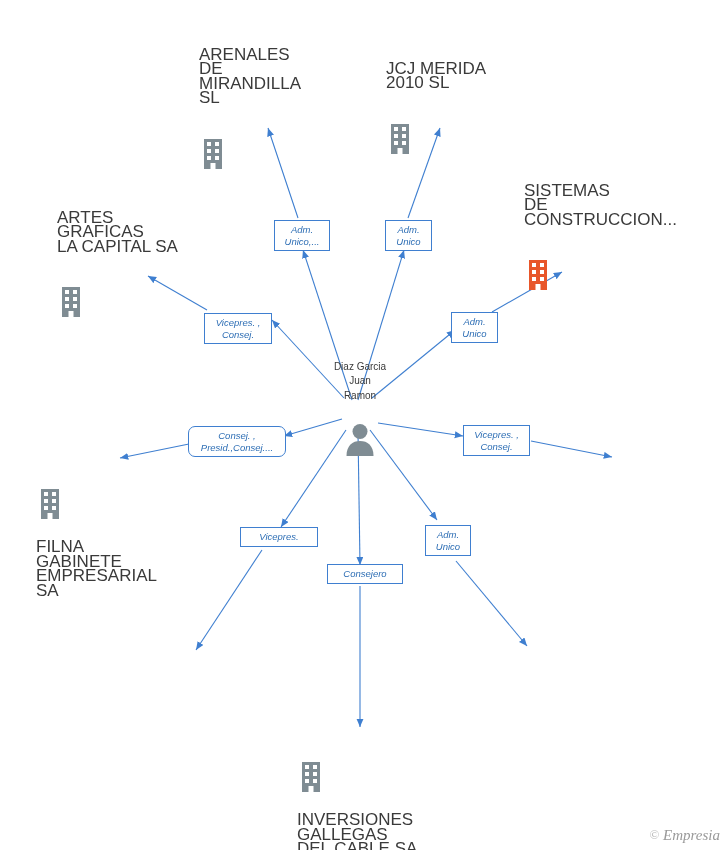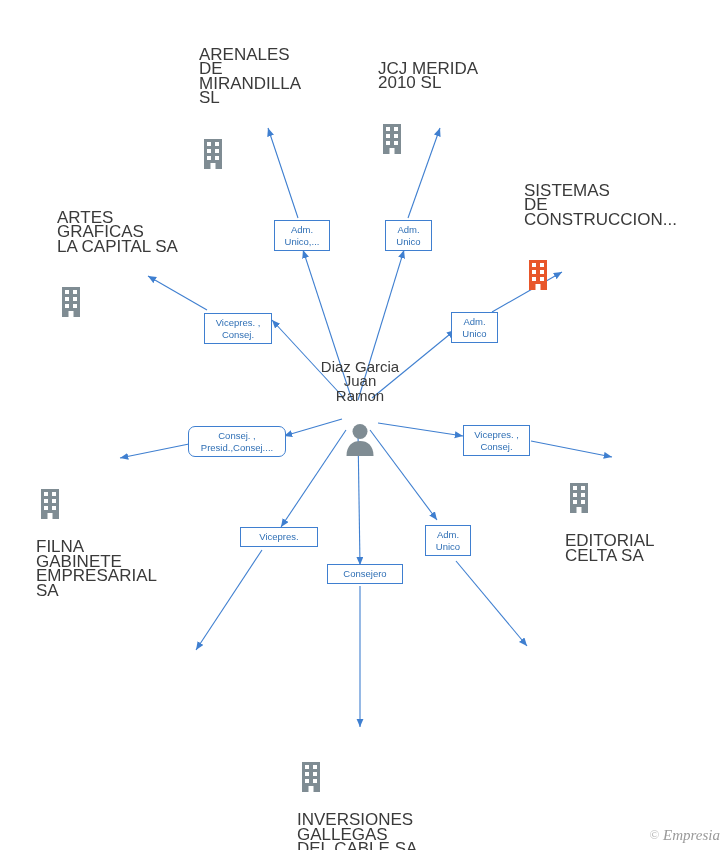--- a/index.html
+++ b/index.html
@@ -42,36 +42,37 @@
   }
   .node.above .label {
     margin-bottom: 2px;
   }
   .node.below .label {
     margin-top: 2px;
   }
   .person-node {
     position: absolute;
     text-align: center;
-    font-size: 15px;
+    font-size: 10px;
     color: #3a3a3a;
     line-height: 14.5px;
     white-space: pre-line;
   }
   .edge-label {
     position: absolute;
     border: 1px solid #3f7fd0;
     background: #ffffff;
     color: #2f6fb5;
     font-size: 9.5px;
     line-height: 11.5px;
     text-align: center;
     padding: 3px 5px;
     white-space: pre-line;
     box-sizing: border-box;
+    font-style: italic;
   }
   .watermark {
     position: absolute;
     right: 8px;
     bottom: 6px;
     font-size: 15px;
     color: #b9b9b9;
     font-family: "Liberation Serif", serif;
     font-style: italic;
   }
@@ -139,21 +140,21 @@
           <rect x="8" y="12" width="4" height="4"></rect>
             <rect x="16" y="12" width="4" height="4"></rect>
           <rect x="8" y="19" width="4" height="4"></rect>
             <rect x="16" y="19" width="4" height="4"></rect>
           <rect x="11.5" y="26" width="5" height="6"></rect>
         </g>
       </svg>
     </span>
   </div>
 
-  <div class="node above" style="left:378px; top:47px; width:110px;">
+  <div class="node above" style="left:386px; top:47px; width:110px;">
     <span class="label">JCJ MERIDA
 2010 SL</span>
     <span class="glyph">
       <svg width="28" height="34" viewBox="0 0 28 34" aria-hidden="true">
         <rect x="5" y="2" width="18" height="30" fill="#7f8c93"></rect>
         <g fill="#ffffff">
           <rect x="8" y="5" width="4" height="4"></rect>
             <rect x="16" y="5" width="4" height="4"></rect>
           <rect x="8" y="12" width="4" height="4"></rect>
             <rect x="16" y="12" width="4" height="4"></rect>
@@ -218,38 +219,20 @@
             <rect x="16" y="19" width="4" height="4"></rect>
           <rect x="11.5" y="26" width="5" height="6"></rect>
         </g>
       </svg>
     </span>
     <span class="label">FILNA
 GABINETE
 EMPRESARIAL SA</span>
   </div>
 
-  <div class="node below" style="left:565px; top:452px; width:126px;">
-    <span class="glyph">
-      <svg width="28" height="34" viewBox="0 0 28 34" aria-hidden="true">
-        <rect x="5" y="2" width="18" height="30" fill="#7f8c93"></rect>
-        <g fill="#ffffff">
-          <rect x="8" y="5" width="4" height="4"></rect>
-            <rect x="16" y="5" width="4" height="4"></rect>
-          <rect x="8" y="12" width="4" height="4"></rect>
-            <rect x="16" y="12" width="4" height="4"></rect>
-          <rect x="8" y="19" width="4" height="4"></rect>
-            <rect x="16" y="19" width="4" height="4"></rect>
-          <rect x="11.5" y="26" width="5" height="6"></rect>
-        </g>
-      </svg>
-    </span>
-    <span class="label">EDITORIAL
-CELTA SA</span>
-  </div>
 
 
   <div class="node below" style="left:297px; top:731px; width:126px;">
     <span class="glyph">
       <svg width="28" height="34" viewBox="0 0 28 34" aria-hidden="true">
         <rect x="5" y="2" width="18" height="30" fill="#7f8c93"></rect>
         <g fill="#ffffff">
           <rect x="8" y="5" width="4" height="4"></rect>
             <rect x="16" y="5" width="4" height="4"></rect>
           <rect x="8" y="12" width="4" height="4"></rect>

